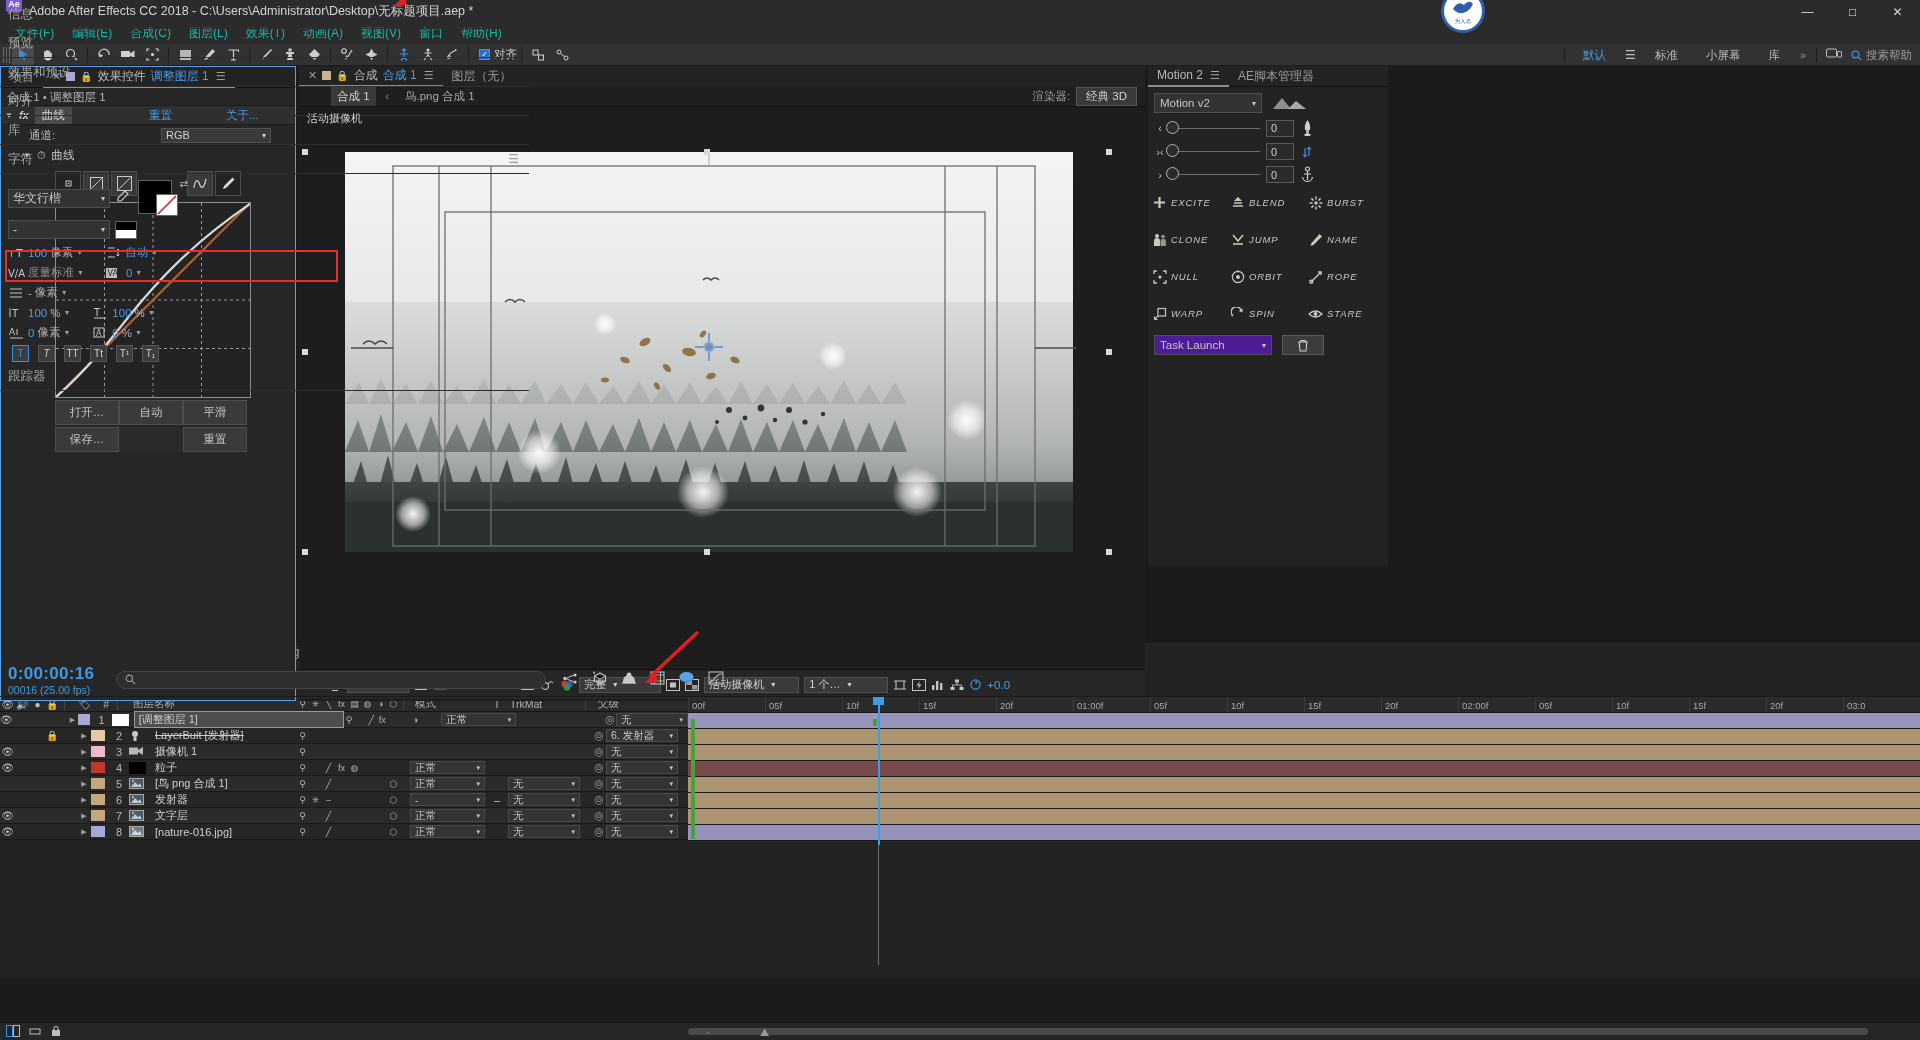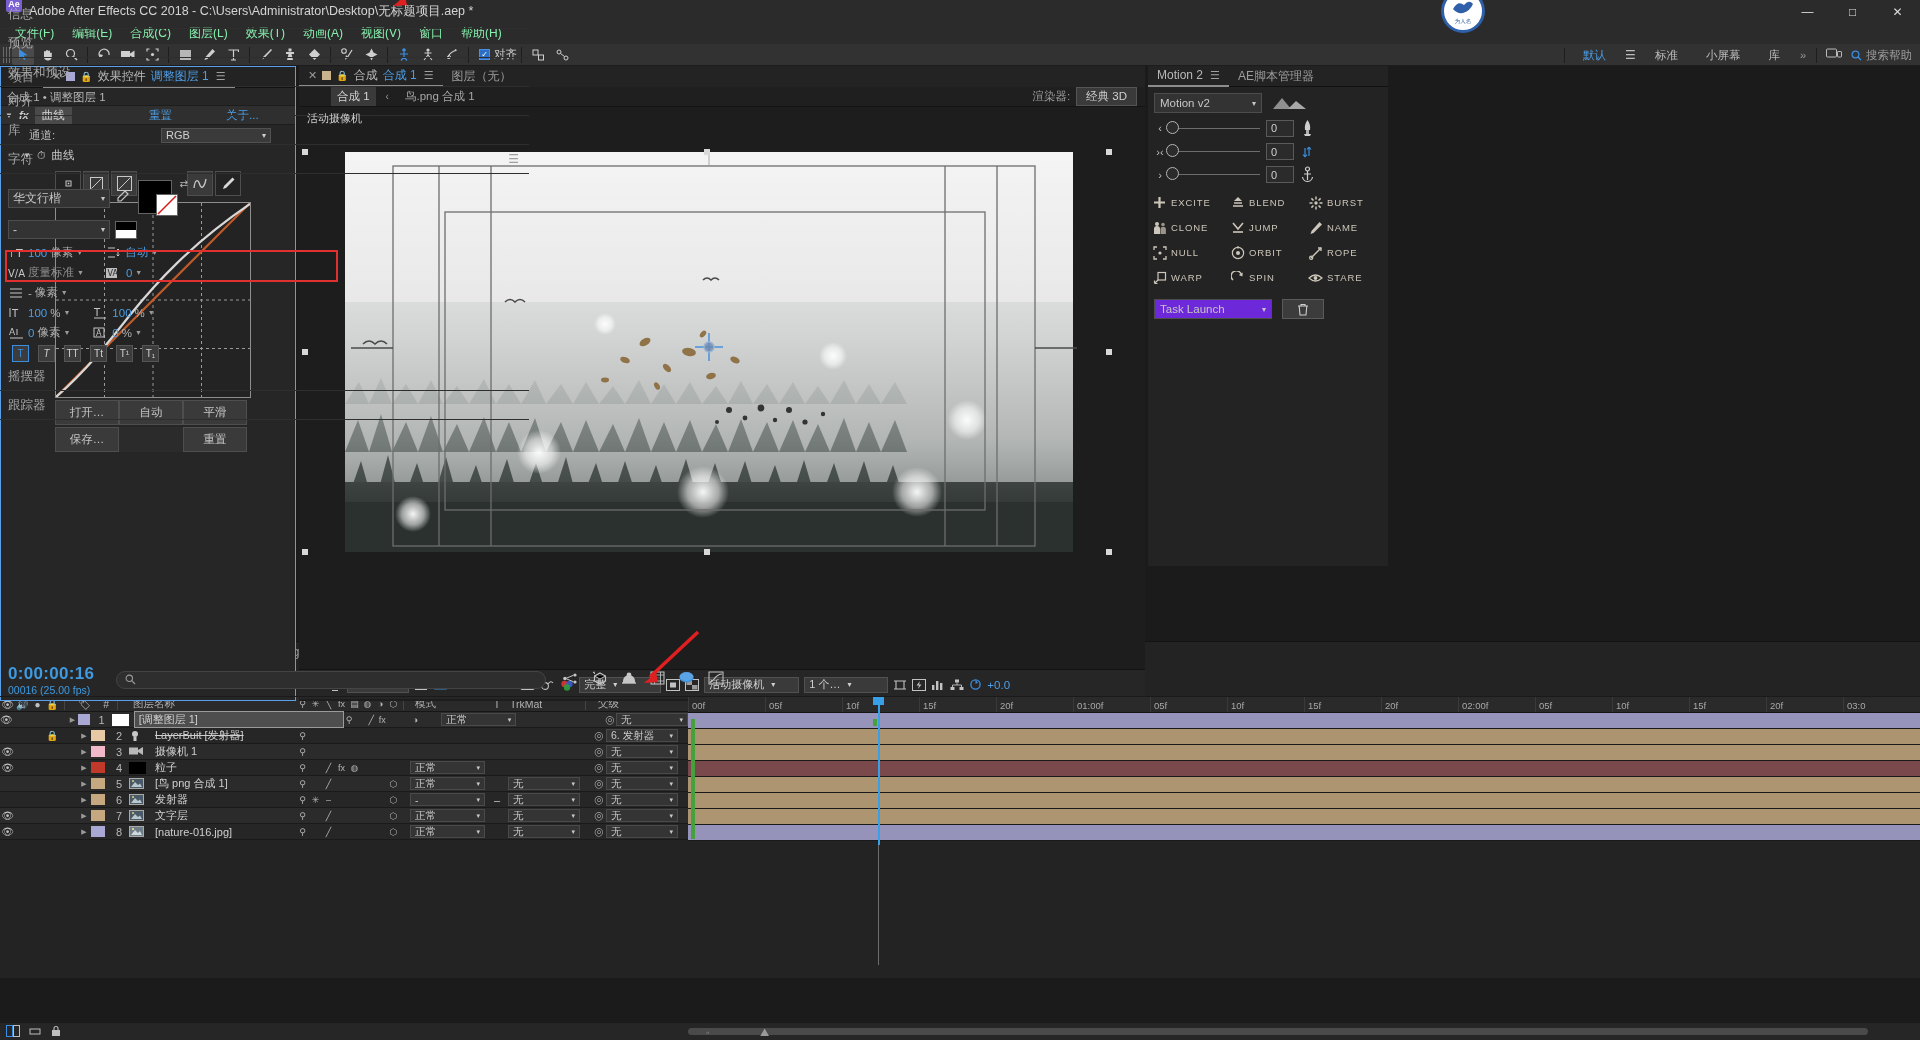--- a/index.html
+++ b/index.html
@@ -27,21 +27,21 @@
   .title-text { font-size:12.5px; color:#d4d4d4; white-space:nowrap; }
   .win-btns { position:absolute; right:0; top:0; height:23px; display:flex; }
   .win-btn { width:45px; height:23px; display:flex; align-items:center; justify-content:center;
     color:#dcdcdc; font-size:12px; }
 
   
   .menubar {
     position:absolute; left:0; top:23px; width:1920px; height:21px;
     background:#2b2b2b; display:flex; align-items:center; padding-left:6px;
   }
-  .menu-item { padding:0 9px; font-size:12px; color:#86efac; line-height:21px; }
+  .menu-item { padding:0 9px; font-size:12px; color:#14b8a6; line-height:21px; }
 
   
   .toolbar {
     position:absolute; left:0; top:44px; width:1920px; height:22px;
     background:#323232; display:flex; align-items:center; border-bottom:1px solid #1c1c1c;
   }
   .tb-grip { width:8px; height:16px; margin-left:3px;
     background:repeating-linear-gradient(to right,#6a6a6a 0 1px,transparent 1px 3px); }
   .tool {
     width:22px; height:20px; margin:0 1px; display:flex; align-items:center; justify-content:center;
@@ -131,27 +131,27 @@
   #motion-panel { left:1148px; top:66px; width:240px; height:500px; background:#232323; }
   .mo-dd { height:20px; background:#333; border:1px solid #4d4d4d; display:flex;
     align-items:center; justify-content:space-between; padding:0 5px; font-size:11.5px; color:#c6c6c6; }
   .slider-row { display:flex; align-items:center; gap:6px; margin:6px 0 0 6px; }
   .sl-ic { width:12px; text-align:center; color:#bdbdbd; font-size:11px; }
   .sl-track { width:88px; height:1px; background:#6d6d6d; position:relative; }
   .sl-knob { width:13px; height:13px; border:1.5px solid #b5b5b5; border-radius:50%;
     background:#2b2b2b; position:absolute; left:-6px; top:-7px; }
   .sl-val { width:28px; height:17px; background:#2b2b2b; border:1px solid #5a5a5a;
     font-size:11px; color:#cfcfcf; display:flex; align-items:center; padding-left:4px; }
-  .mo-grid { display:grid; grid-template-columns:repeat(3,1fr); gap:10px 2px; margin:12px 4px 0 4px; }
+  .mo-grid { display:grid; grid-template-columns:repeat(3,1fr); gap:22px 2px; margin:12px 4px 0 4px;font-style:italic; }
   .mo-cell { display:flex; align-items:center; gap:4px; font-size:9.5px;
     letter-spacing:.9px; color:#cdc6ba; }
   .mo-cell .gl { width:15px; height:15px; display:flex; align-items:center; justify-content:center;
     color:#cdc6ba; font-size:12px; }
   .mo-foot { display:flex; align-items:center; gap:10px; margin:14px 0 0 6px; }
-  .mo-task { width:118px; height:20px; background:#6d28d9; border:1px solid #4d4d4d;
+  .mo-task { width:118px; height:20px; background:#4c1d95; border:1px solid #4d4d4d;
     display:flex; align-items:center; justify-content:space-between; padding:0 5px;
     font-size:11.5px; color:#c6c6c6; }
   .mo-trash { width:42px; height:20px; background:#3c3c3c; border:1px solid #5a5a5a;
     display:flex; align-items:center; justify-content:center; font-size:11px; color:#cfcfcf; }
 
   
   #right-sidebar { left:1391px; top:60px; width:529px; height:641px; background:#1b1b1b; }
   .rs-strip { position:absolute; left:0; top:0; width:529px; }
   .rs-row { height:29px; display:flex; align-items:center; padding-left:8px;
     font-size:12.5px; color:#a8a8a8; border-bottom:1px solid #2e2e2e; }
@@ -1096,23 +1096,20 @@
         <div class="tt-row">
           <div class="tt-b" style="border-color:#3b8ee0;color:#3b8ee0">T</div>
           <div class="tt-b" style="font-style:italic">T</div>
           <div class="tt-b">TT</div>
           <div class="tt-b">Tt</div>
           <div class="tt-b">T¹</div>
           <div class="tt-b">T₁</div>
         </div>
       </div>
 
-      <div class="rs-row">
-        <span>摇摆器</span>
-      </div>
       <div class="rs-row">
         <span>跟踪器</span>
       </div>
     </div>
   </div>
 
   <div id="timeline-panel">
     <div class="tl-tabs">
       <div class="ptab">
         <span>渲染队列</span>

